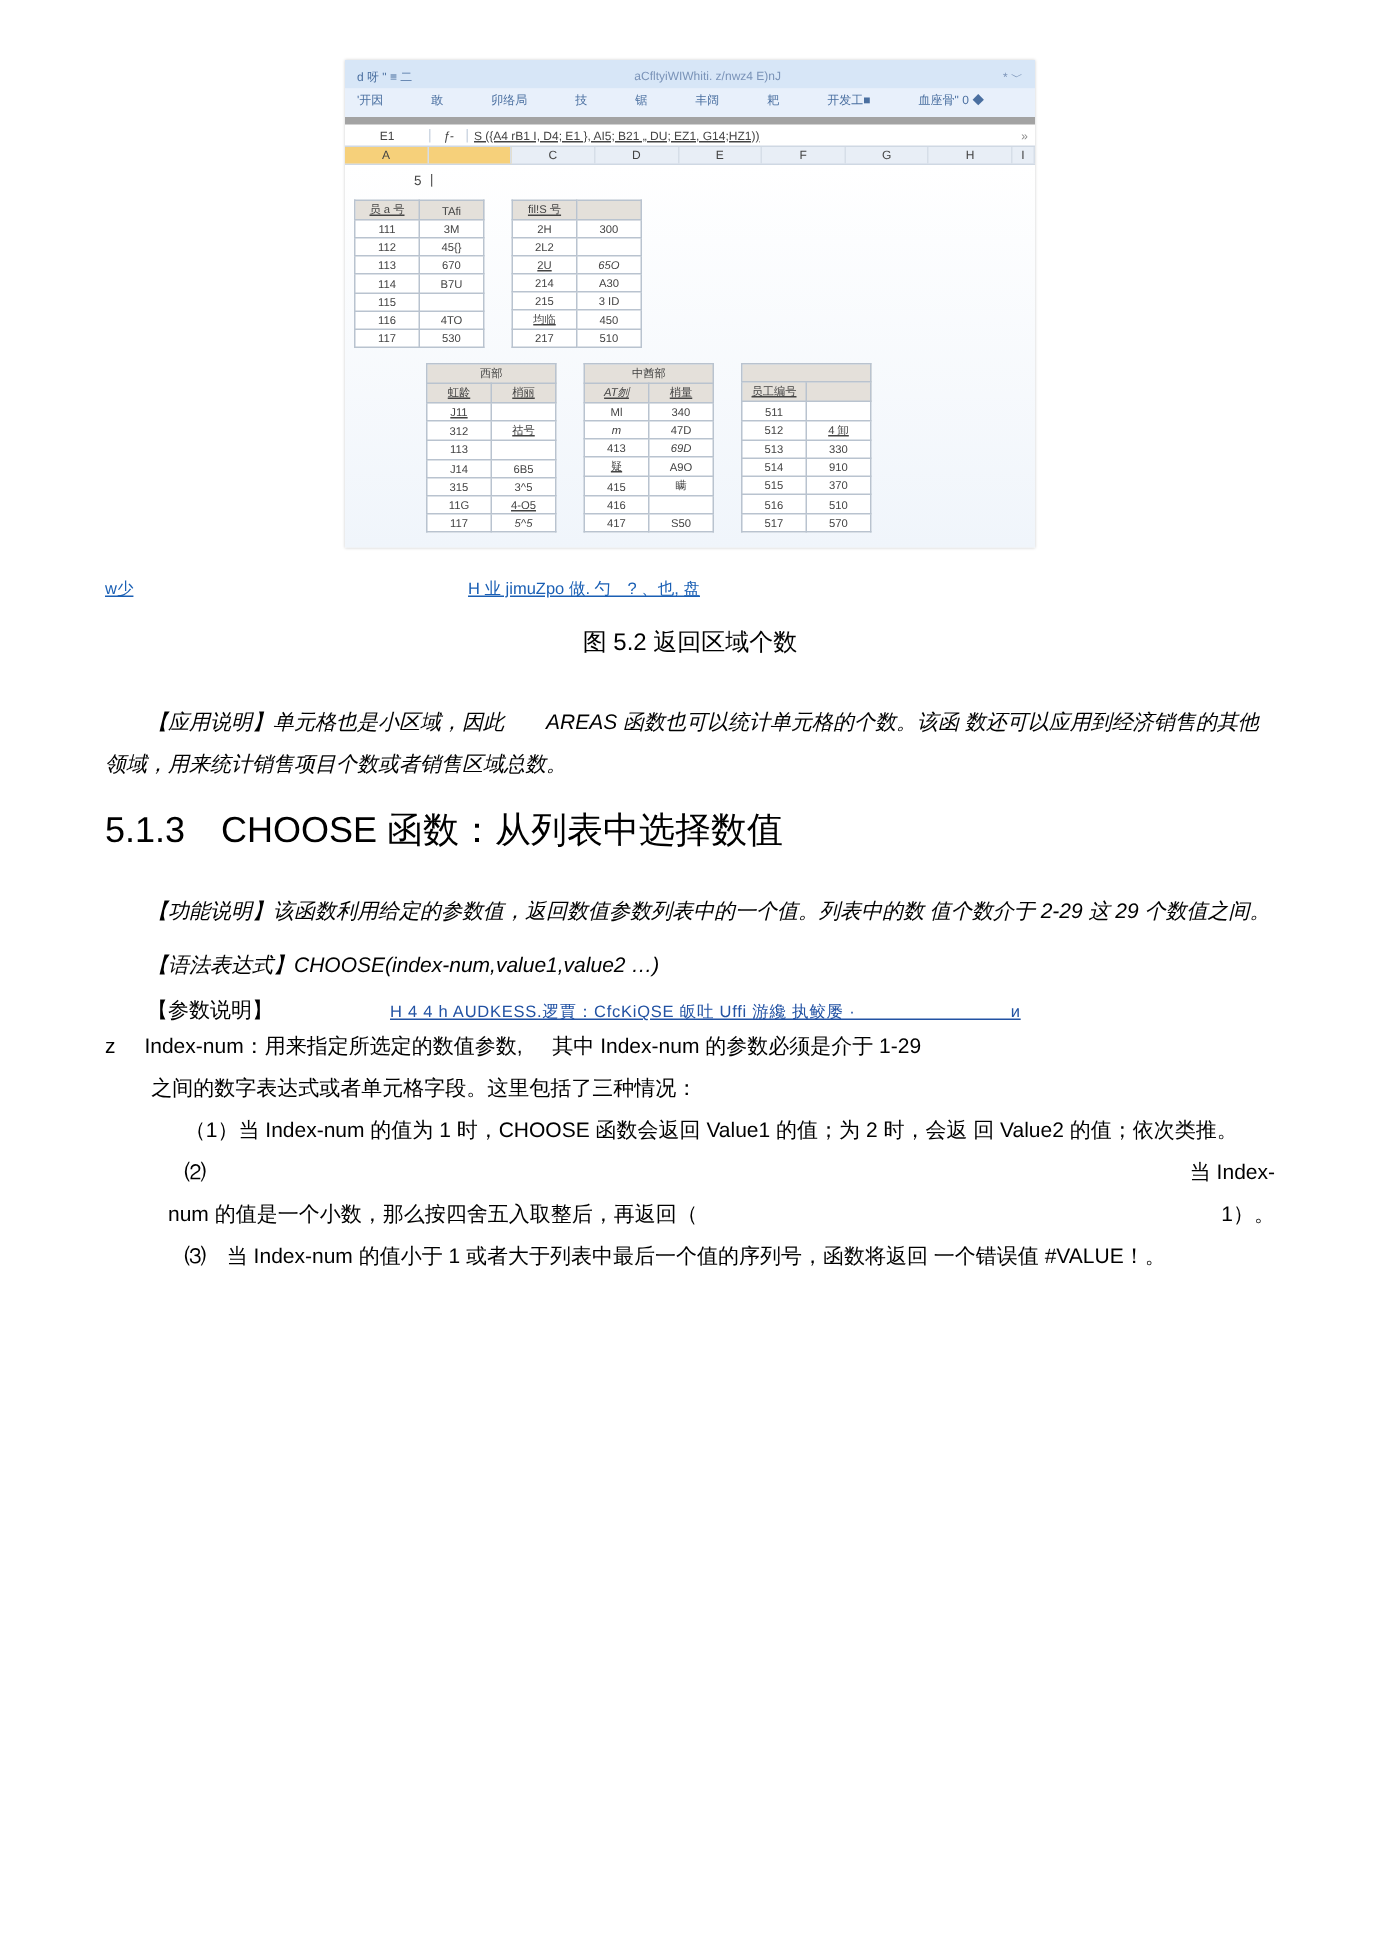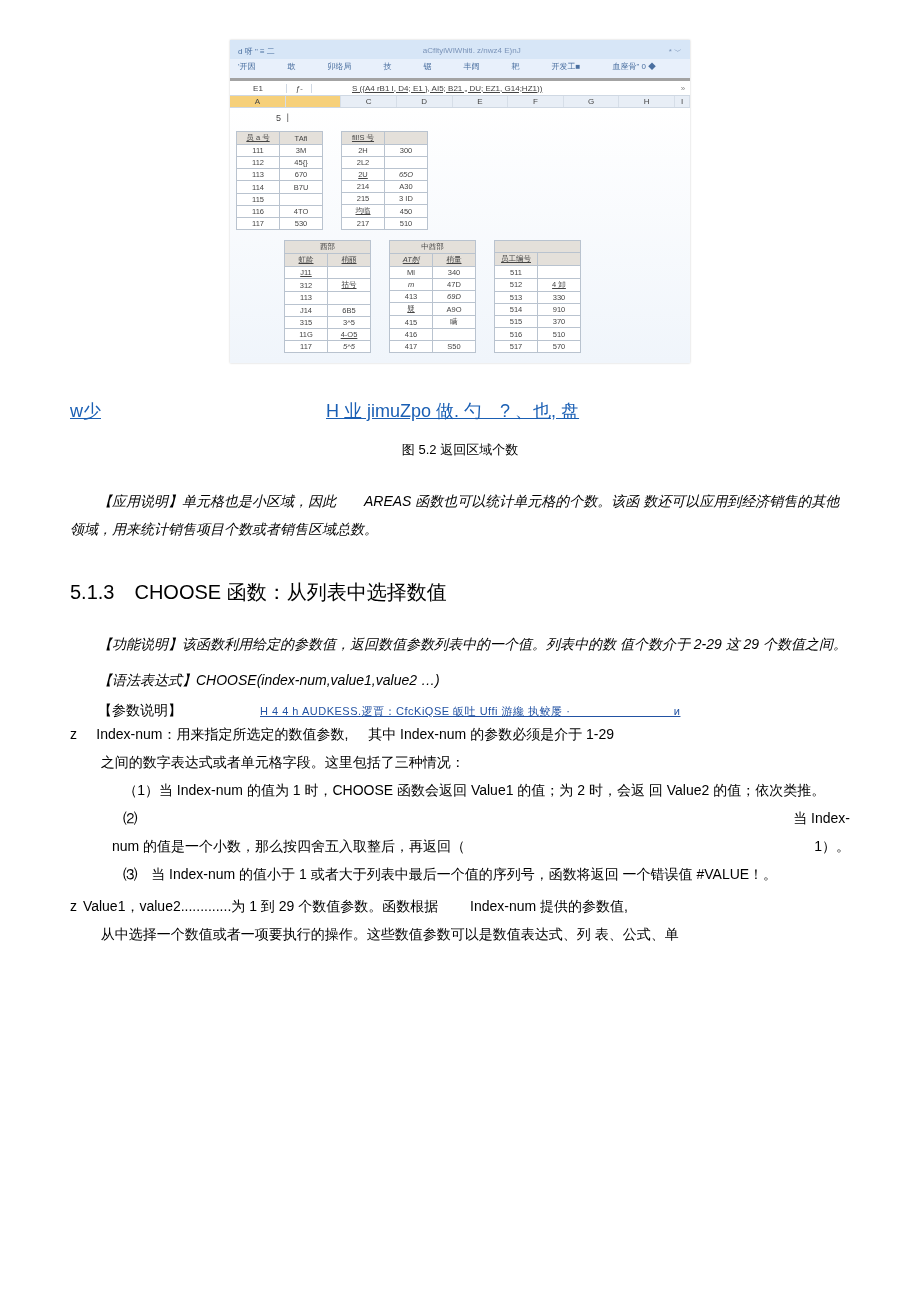--- a/index.html
+++ b/index.html
@@ -36,42 +36,41 @@
   .ribbon .right { color: #7a93b8; }
   .menubar {
     background: #e8f0fb;
     padding: 2px 8px 6px 8px;
     color: #4a6fa0;
     display: flex;
     gap: 32px;
   }
   .formula-row {
     display: flex;
-    border-top: 3px solid #a3a3a3;
+    border-top: 5px solid #a3a3a3;
     border-bottom: 1px solid #cfd8e3;
     background: #fff;
     align-items: center;
     height: 14px;
   }
   .namebox {
     width: 56px;
     text-align: center;
     border-right: 1px solid #cfd8e3;
   }
   .fx {
     width: 24px;
     text-align: center;
     font-style: italic;
     border-right: 1px solid #cfd8e3;
   }
   .formula-text {
     padding-left: 4px;
     flex: 1;
     text-decoration: underline;
-    margin-left: 36px;
   }
   .gg { width: 14px; text-align:center; color:#888; }
   .colhdr {
     display: flex;
     background: #e8eef6;
     border-bottom: 1px solid #cfd8e3;
   }
   .col {
     flex: 1;
     text-align: center;
@@ -108,50 +107,50 @@
   .mini .hdr {
     background: #e4e0da;
   }
   .mini .sect {
     background: #e4e0da;
   }
   .ul { text-decoration: underline; }
   .it { font-style: italic; }
 
   .blue-link-line {
-    margin-top: 36px;
-    font-size: 18px;
+    margin-top: 20px;
+    font-size: 11px;
     color: #1a5fb4;
   }
   .blue-link-line a {
     color: #1a5fb4;
     text-decoration: underline;
   }
   .blue-link-line .right {
     margin-left: 220px;
   }
 
   .caption {
     text-align: center;
-    font-size: 13px;
+    font-size: 16px;
     margin: 18px 0 28px 0;
   }
 
   .para {
     font-size: 14px;
     line-height: 2;
     text-indent: 2em;
     margin: 0 0 8px 0;
     font-style: italic;
   }
 
   h2.sec {
-    font-size: 20px;
+    font-size: 24px;
     font-weight: 500;
-    margin: 36px 0 24px 0;
+    margin: 14px 0 24px 0;
   }
 
   .inline-blue {
     display: flex;
     gap: 8px;
     align-items: baseline;
   }
   .inline-blue .lbl {
     font-size: 14px;
     text-indent: 2em;
@@ -466,23 +465,15 @@
           <span>⑵</span>
           <span>当 Index-</span>
         </div>
         <div style="display:flex;justify-content:space-between;margin-left:-0.8em">
           <span>num 的值是一个小数，那么按四舍五入取整后，再返回（</span>
           <span>1）。</span>
         </div>
       </div>
       <div class="sub2">⑶　当 Index-num 的值小于 1 或者大于列表中最后一个值的序列号，函数将返回 一个错误值 #VALUE！。</div>
     </li>
-    <li>
-      <div>
-        <span class="z-marker" style="width:auto;margin-right:2px">z</span>
-        <span>Value1，value2.............为 1 到 29 个数值参数。函数根据</span>
-        <span style="margin-left:28px">Index-num 提供的参数值,</span>
-      </div>
-      <div class="sub">从中选择一个数值或者一项要执行的操作。这些数值参数可以是数值表达式、列 表、公式、单</div>
-    </li>
   </ul>
 
 </div>
 
 </body></html>

